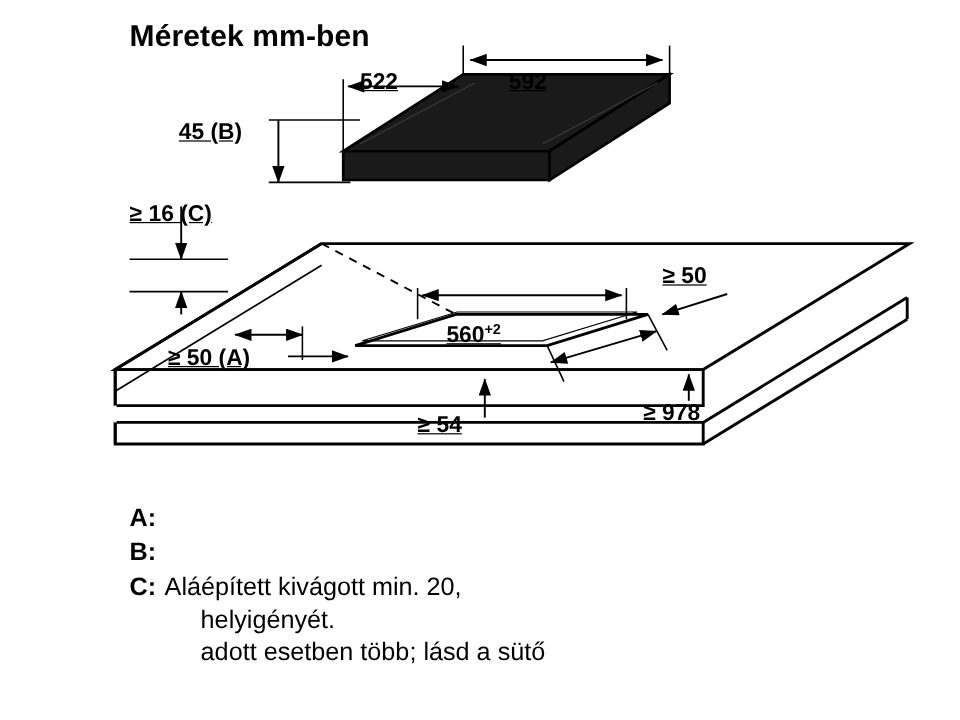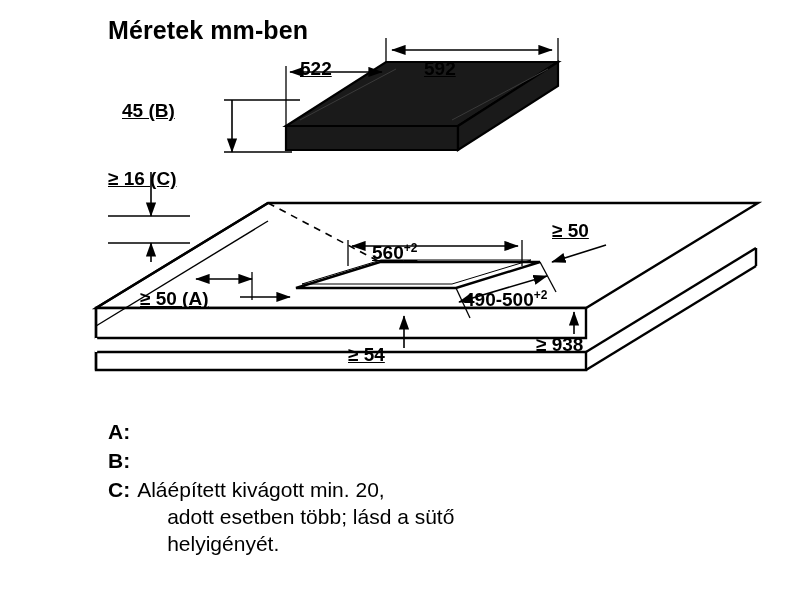--- a/index.html
+++ b/index.html
@@ -181,50 +181,47 @@
       <line x1="574" y1="334" x2="574" y2="312" stroke="#000" stroke-width="1.6" marker-end="url(#arrowEnd)"></line>
     </g>
   </svg>
 
   <div class="title">Méretek mm-ben</div>
 
   <div class="dim" style="left:300px; top:58px;">522</div>
 
   <div class="dim" style="left:424px; top:58px;">592</div>
 
-  <div class="dim" style="left:122px; top:100px;text-align:center;">45 (B)</div>
+  <div class="dim" style="left:149px; top:100px;text-align:center;">45 (B)</div>
 
   <div class="dim" style="left:108px; top:168px;">≥ 16 (C)</div>
 
   <div class="dim" style="left:552px; top:220px;">≥ 50</div>
 
-  <div class="dim" style="left:372px; top:241px;">
+  <div class="dim" style="left:372px; top:267px;">
     <span>560</span><sup>+2</sup>
   </div>
 
-  <div class="dim" style="left:464px; top:288px;">
-    <span>490-500</span><sup>+2</sup>
-  </div>
 
   <div class="dim" style="left:140px; top:288px;">≥ 50 (A)</div>
 
   <div class="dim" style="left:348px; top:344px;">≥ 54</div>
 
-  <div class="dim" style="left:536px; top:334px;">≥ 938</div>
+  <div class="dim" style="left:536px; top:334px;">≥ 978</div>
 
   <div class="legend">
     <div class="legend-row">
       <span class="legend-key">A:</span>
     </div>
     <div class="legend-row">
       <span class="legend-key">B:</span>
     </div>
     <div class="legend-row">
       <span class="legend-key">C:</span>
       <span class="legend-text">
         <span>Aláépített kivágott min. 20,</span>
+        <span class="l2">helyigényét.</span>
         <span class="l2">adott esetben több; lásd a sütő</span>
-        <span class="l2">helyigényét.</span>
       </span>
     </div>
   </div>
 
 </div>
 
 </body></html>

